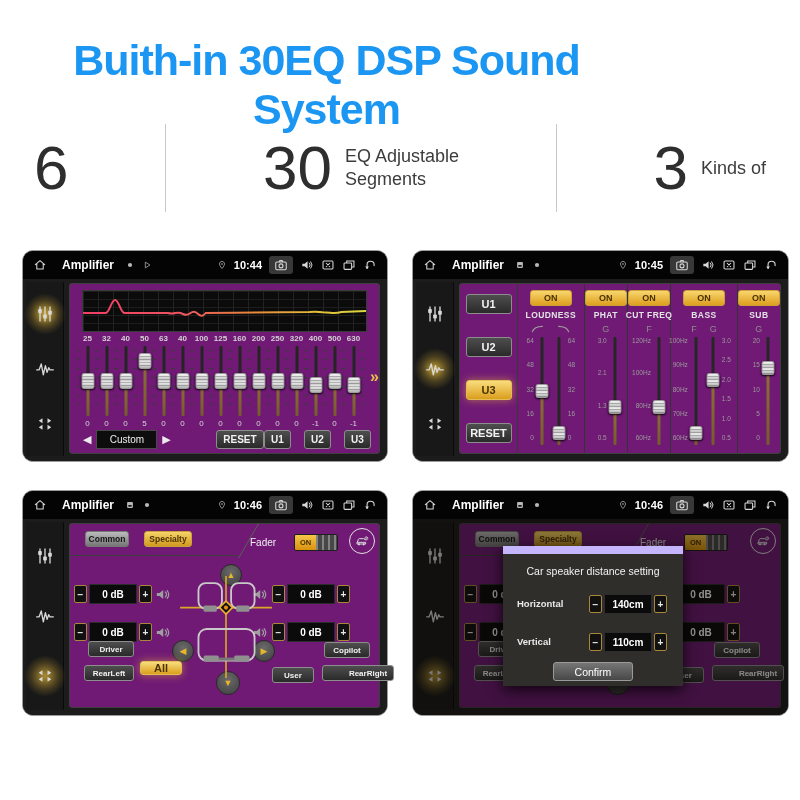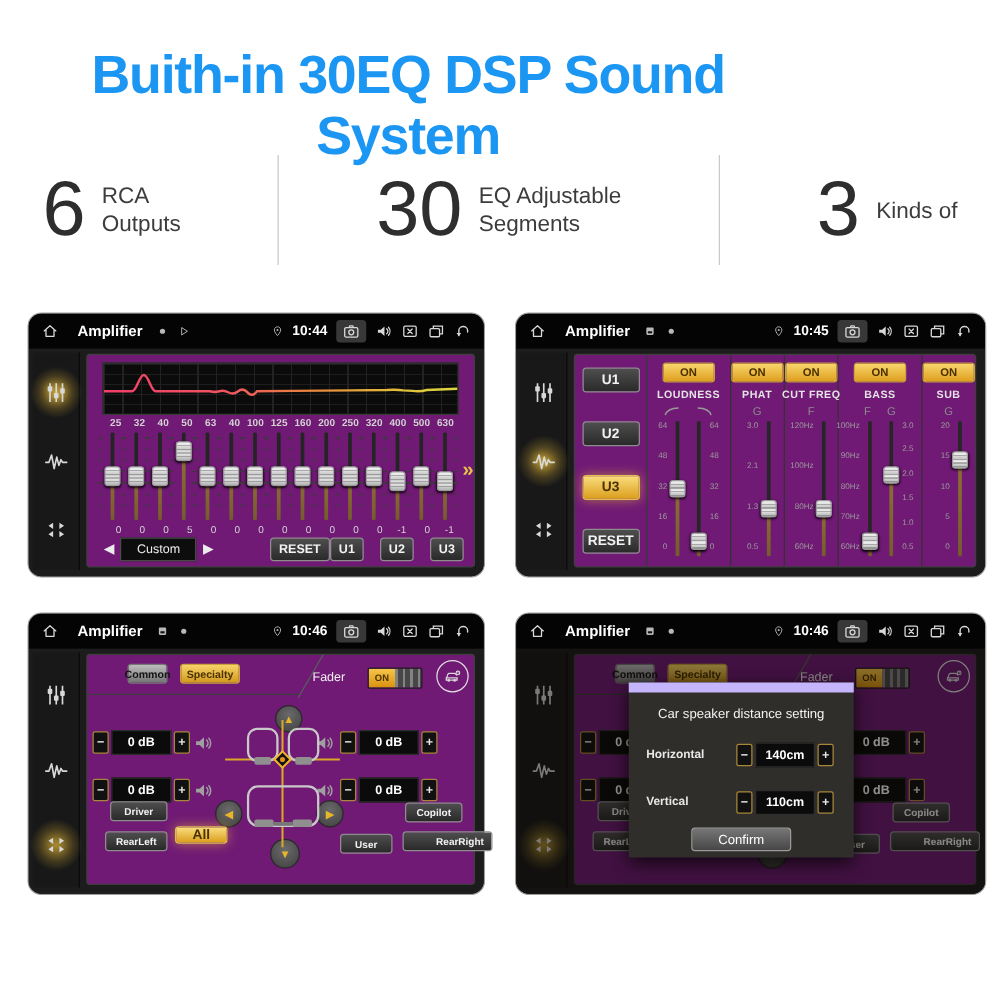--- a/index.html
+++ b/index.html
@@ -37,21 +37,21 @@
   .side-ic.active svg{filter:drop-shadow(0 0 4px rgba(255,210,70,.95));}
   .main{position:absolute;left:46px;top:4px;right:7px;bottom:7px;background:#701a75;border:1px solid #3f3f3f;border-radius:3px;}
 
   .btn-dark{background:linear-gradient(#4e4e4e,#2a2a2a);border:1px solid #8d8d8d;border-radius:3px;color:#f2f2f2;font-size:10px;font-weight:bold;display:flex;align-items:center;justify-content:center;box-sizing:border-box;cursor:default;font-family:inherit;}
   .btn-yellow{background:linear-gradient(#f9dd7d,#db9e1d);color:#4a3300;border-color:#e2bd55;box-shadow:0 0 9px rgba(242,192,52,.55);}
 
   
   .curve{position:absolute;left:12px;right:12px;top:6px;height:40px;background:#0b0b0b;border:1px solid #3a3a3a;background-image:repeating-linear-gradient(to right,#222 0 1px,transparent 1px 15px),repeating-linear-gradient(to bottom,#1e1e1e 0 1px,transparent 1px 8px);}
   .curve svg{position:absolute;inset:0;width:100%;height:100%;}
   .eq-bands{position:absolute;left:8px;right:16px;top:50px;height:96px;display:flex;}
-  .eq-band{flex:1;display:flex;flex-direction:column;align-items:flex-end;}
+  .eq-band{flex:1;display:flex;flex-direction:column;align-items:center;}
   .eq-freq{font-size:8px;font-weight:bold;color:#d2d2d2;height:10px;}
   .eq-sl{position:relative;width:15px;height:70px;margin:2px 0 0;}
   .eq-sl::before,.eq-sl::after{content:'';position:absolute;top:4px;bottom:4px;width:3px;background:repeating-linear-gradient(to bottom,#3a3a3a 0 1px,transparent 1px 9px);}
   .eq-sl::before{left:-3px;} .eq-sl::after{right:-3px;}
   .eq-track,.xo-track{position:absolute;left:50%;transform:translateX(-50%);top:0;bottom:0;width:3px;border-radius:1px;}
   .eq-handle,.xo-handle{position:absolute;left:50%;transform:translateX(-50%);width:13px;height:16px;border-radius:3px;box-shadow:0 1px 2px rgba(0,0,0,.9),inset 0 0 0 1px #9a9a9a;background:repeating-linear-gradient(to bottom,rgba(70,70,70,.35) 0 1px,transparent 1px 3px),linear-gradient(#fdfdfd,#c6c6c6 42%,#ededed 58%,#a9a9a9);}
   .eq-val{font-size:8px;color:#d5d5d5;height:10px;margin-top:3px;}
   .eq-bottom{position:absolute;left:8px;right:8px;bottom:4px;height:19px;display:flex;align-items:center;}
   .tri{color:#ececec;font-size:11px;padding:0 5px;line-height:1;}
   .preset-box{width:62px;height:17px;background:#0d0d0d;border:1px solid #4a4a4a;color:#eee;font-size:10px;display:flex;align-items:center;justify-content:center;}
@@ -73,21 +73,21 @@
   .xo-sliders{display:flex;gap:2px;margin-top:2px;}
   .xo-slider{display:flex;}
   .xo-scale{display:flex;flex-direction:column;justify-content:space-between;font-size:6.5px;color:#9a9a9a;height:104px;min-width:19px;padding:0 1px;text-align:right;box-sizing:border-box;}
   .xo-scale.right{text-align:left;}
   .xo-tr{position:relative;width:15px;height:108px;}
   .xo-handle{height:14px;}
 
   
   .bal{position:absolute;inset:0;}
   .tab{position:absolute;height:16px;border-radius:3px;font-size:8.5px;font-weight:bold;display:flex;align-items:center;justify-content:center;border:1px solid #777;box-sizing:border-box;font-family:inherit;}
-  .tab-common{left:15px;top:7px;width:32px;background:linear-gradient(#bcbcbc,#757575);color:#141414;margin-left:17px;}
+  .tab-common{left:15px;top:7px;width:44px;background:linear-gradient(#bcbcbc,#757575);color:#141414;}
   .tab-spec{left:74px;top:7px;width:48px;background:linear-gradient(#f6d369,#d2991e);color:#4a3300;border-color:#caa23c;}
   .tabs-underline{position:absolute;left:0;top:31px;width:168px;border-bottom:1px solid #3e3e3e;}
   .diag{position:absolute;left:178px;top:-3px;width:1px;height:40px;background:#5a5a5a;transform:rotate(30deg);}
   .fader-lab{position:absolute;left:180px;top:13px;font-size:10px;color:#f0f0f0;}
   .toggle{position:absolute;left:224px;top:10px;width:42px;height:15px;display:flex;border-radius:2px;overflow:hidden;border:1px solid #1e1e1e;}
   .tg-on{width:21px;background:linear-gradient(#f5c64a,#d9920f);color:#4a3000;font-size:7.5px;font-weight:bold;display:flex;align-items:center;justify-content:center;}
   .tg-off{flex:1;background:repeating-linear-gradient(90deg,#838383 0 2px,#474747 2px 6px);}
   .car-circ{position:absolute;right:4px;top:4px;width:26px;height:26px;border:1.5px solid #e0e0e0;border-radius:50%;display:flex;align-items:center;justify-content:center;color:#e8e8e8;box-sizing:border-box;}
   .car-circ .ic{width:16px;height:16px;}
   .arrow-btn{position:absolute;width:22px;height:22px;border-radius:50%;background:radial-gradient(circle at 50% 35%,#6a6a6a,#3f3f3f);border:1px solid #292929;color:#e8b62a;font-size:9px;display:flex;align-items:center;justify-content:center;box-sizing:border-box;}
@@ -190,21 +190,20 @@
 <symbol id="i-curve-r" viewBox="0 0 14 9">
         <path d="M1 1.5 Q11 1.5 13 8" fill="none" stroke="currentColor" stroke-width="1.4"></path>
       </symbol>
 </defs>
 </svg>
 
 <div class="title">Buith-in 30EQ DSP Sound System</div>
 <div class="features">
   <div class="feature">
     <span class="f-num">6</span>
-    <span class="f-lab"><span>RCA</span><br><span>Outputs</span></span>
   </div>
   <div class="vdiv"></div>
   <div class="feature">
     <span class="f-num">30</span>
     <span class="f-lab"><span>EQ Adjustable</span><br><span>Segments</span></span>
   </div>
   <div class="vdiv"></div>
   <div class="feature">
     <span class="f-num">3</span>
     <span class="f-lab"><span>Kinds of</span><br></span>

